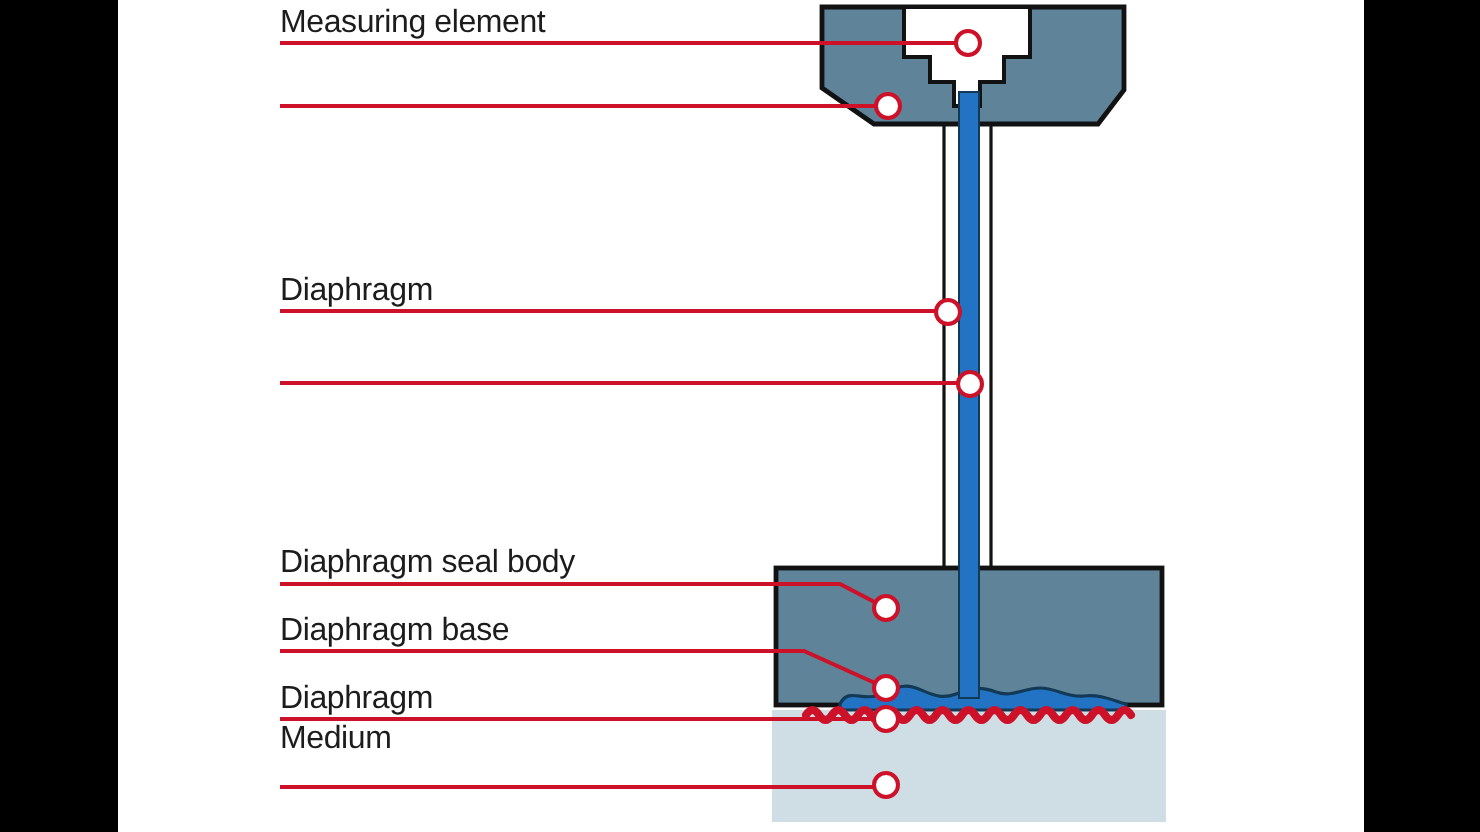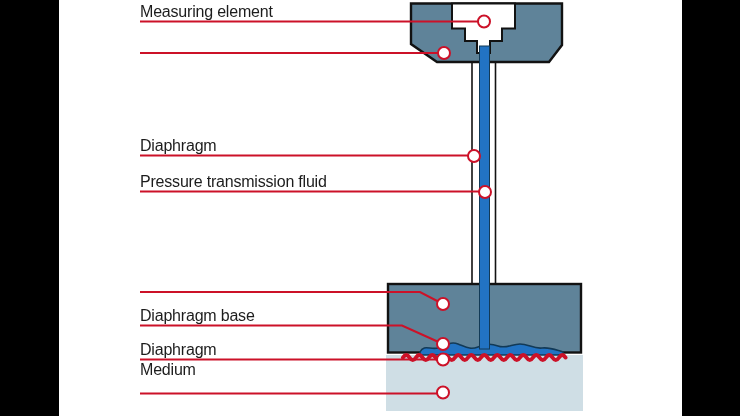--- a/index.html
+++ b/index.html
@@ -72,18 +72,18 @@
       <circle cx="485" cy="192" r="6"></circle>
       <circle cx="443" cy="304" r="6"></circle>
       <circle cx="443" cy="344" r="6"></circle>
       <circle cx="443" cy="359.5" r="6"></circle>
       <circle cx="443" cy="392.5" r="6"></circle>
     </g>
   </svg>
 
   <div class="label" style="top:2px">Measuring element</div>
   <div class="label" style="top:136px">Diaphragm</div>
-  <div class="label" style="top:172px">Pressure transmission fluid</div>
+  <div class="label" style="top:272px">Diaphragm seal body</div>
   <div class="label" style="top:306px">Diaphragm base</div>
   <div class="label" style="top:340px">Diaphragm</div>
   <div class="label" style="top:360px">Medium</div>
 
 </div>
 
 </body></html>

